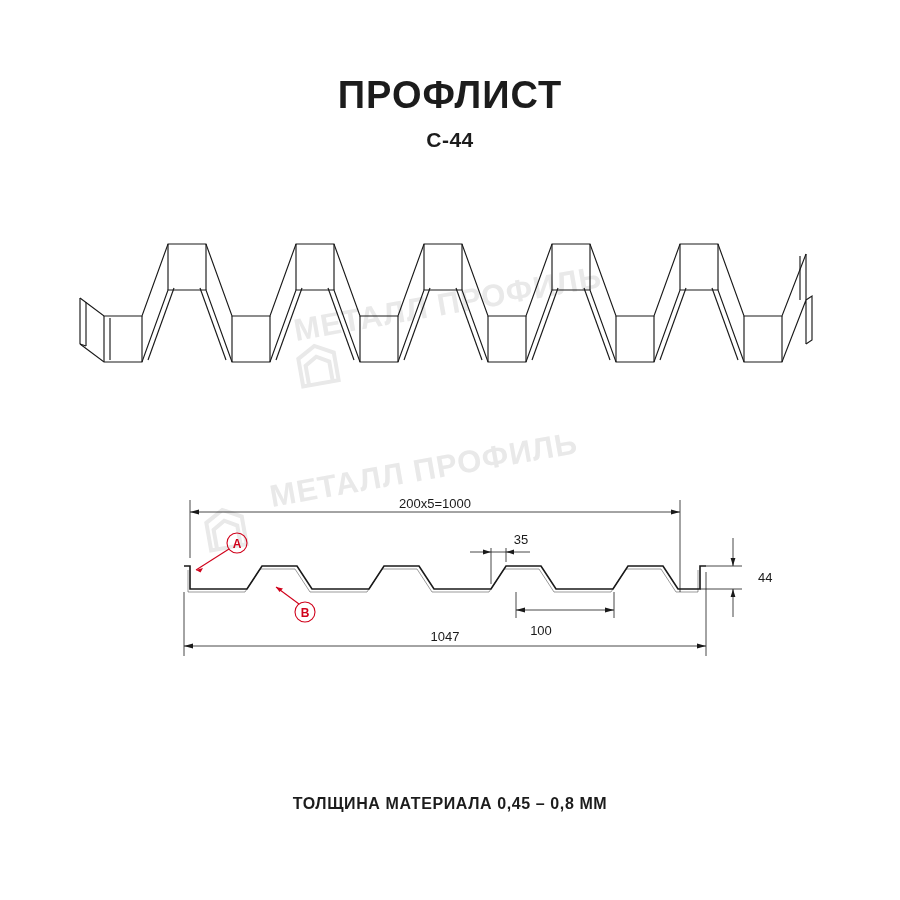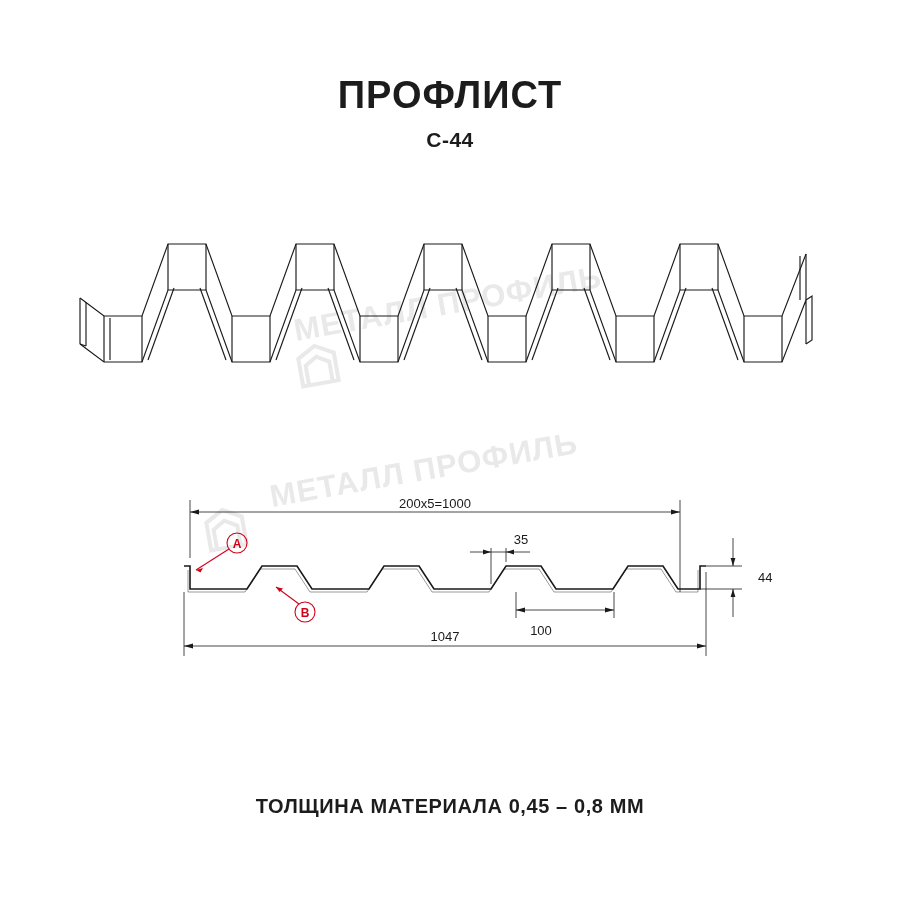--- a/index.html
+++ b/index.html
@@ -76,21 +76,21 @@
     top: 0;
     left: 0;
   }
   
   .footer-note {
     position: absolute;
     top: 795px;
     left: 0;
     width: 900px;
     text-align: center;
-    font-size: 20px;
+    font-size: 16px;
     font-weight: bold;
     letter-spacing: 0.6px;
     color: #1c1c1c;
   }
   .lbl {
     font-family: "Liberation Sans", sans-serif;
     font-size: 13px;
     fill: #1a1a1a;
   }
   .lbl-red {

